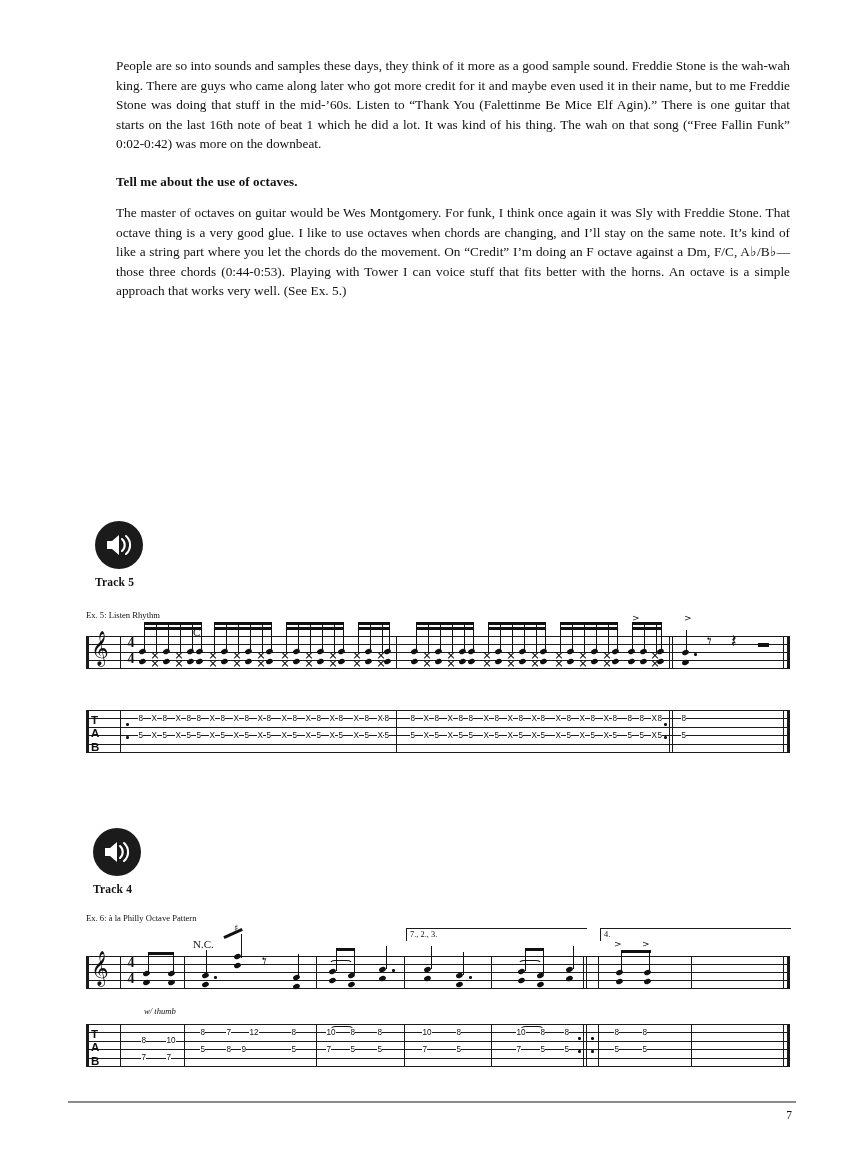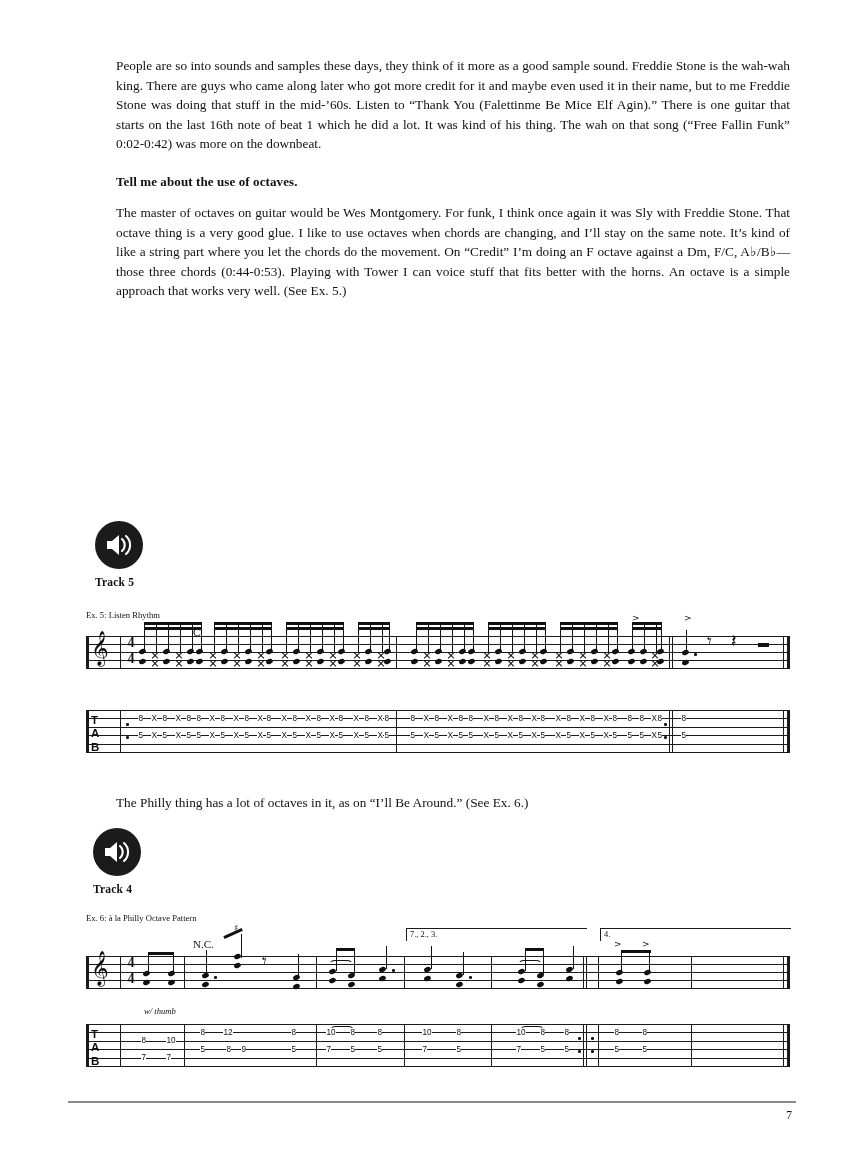--- a/index.html
+++ b/index.html
@@ -541,21 +541,20 @@
       <div class="tabnum" style="left:565px; top:5px;">X</div>
       <div class="tabnum" style="left:565px; top:22px;">X</div>
       <div class="tabnum" style="left:571px; top:5px;">8</div>
       <div class="tabnum" style="left:571px; top:22px;">5</div>
 
       <div class="tabnum" style="left:595px; top:5px;">8</div>
       <div class="tabnum" style="left:595px; top:22px;">5</div>
     </div>
   </div>
 
-  <div class="mid-para">The Philly thing has a lot of octaves in it, as on “I’ll Be Around.” (See Ex. 6.)</div>
 
   <div class="track-block" style="left:93px; top:828px;">
     <div class="speaker">
       <svg width="28" height="26" viewBox="0 0 28 26" aria-hidden="true">
         <path d="M2 9 h5 L14 3 v20 L7 17 H2 Z" fill="#ffffff"></path>
         <path d="M17 7 a8 8 0 0 1 0 12" stroke="#ffffff" stroke-width="2.1" fill="none" stroke-linecap="round"></path>
         <path d="M21 4 a12 12 0 0 1 0 18" stroke="#ffffff" stroke-width="2.1" fill="none" stroke-linecap="round"></path>
       </svg>
     </div>
     <div class="track-label">Track 4</div>
@@ -711,21 +710,21 @@
       <div class="dot" style="left:505px; top:26px;"></div>
 
       <div class="tabnum" style="left:55px; top:13px;">8</div>
       <div class="tabnum" style="left:55px; top:30px;">7</div>
       <div class="tabnum" style="left:80px; top:13px;">10</div>
       <div class="tabnum" style="left:80px; top:30px;">7</div>
 
       <div class="tabnum" style="left:114px; top:5px;">8</div>
       <div class="tabnum" style="left:114px; top:22px;">5</div>
       <div class="tabnum" style="left:140px; top:5px;">7</div>
-      <div class="tabnum" style="left:137px; top:5px;">12</div>
+      <div class="tabnum" style="left:163px; top:5px;">12</div>
       <div class="tabnum" style="left:140px; top:22px;">8</div>
       <div class="tabnum" style="left:155px; top:22px;">9</div>
       <div class="tabnum" style="left:205px; top:5px;">8</div>
       <div class="tabnum" style="left:205px; top:22px;">5</div>
 
       <div class="tabtie" style="left:244px; top:2px; width:22px;"></div>
       <div class="tabnum" style="left:240px; top:5px;">10</div>
       <div class="tabnum" style="left:264px; top:5px;">8</div>
       <div class="tabnum" style="left:240px; top:22px;">7</div>
       <div class="tabnum" style="left:264px; top:22px;">5</div>

